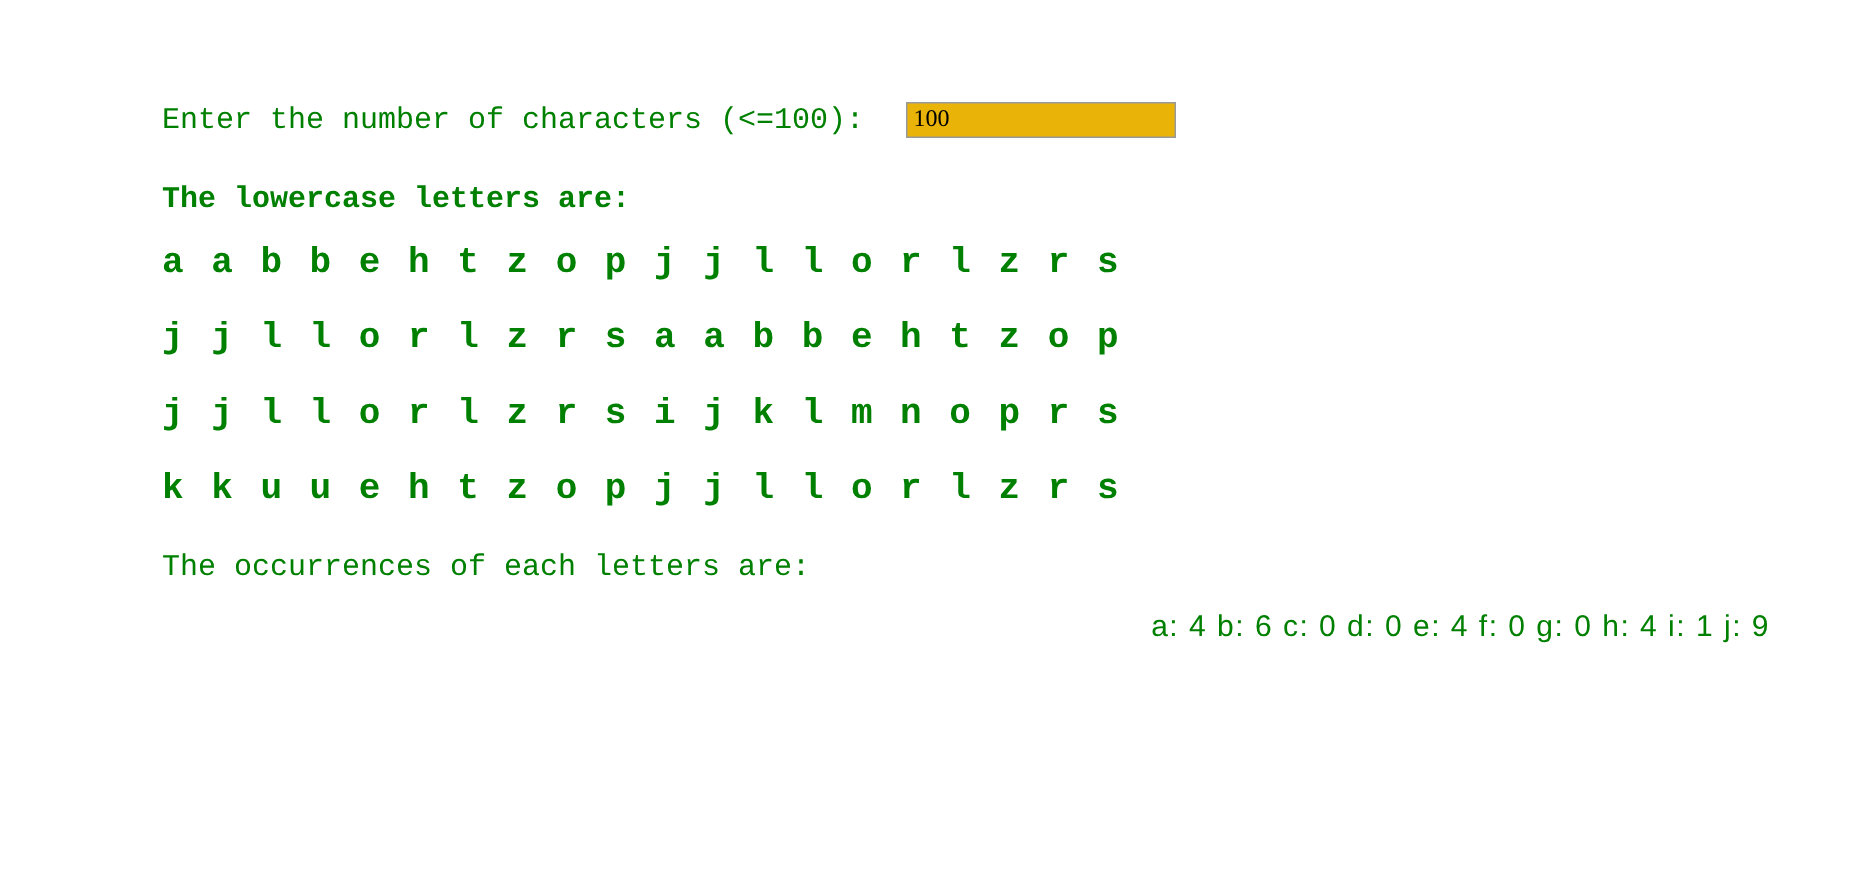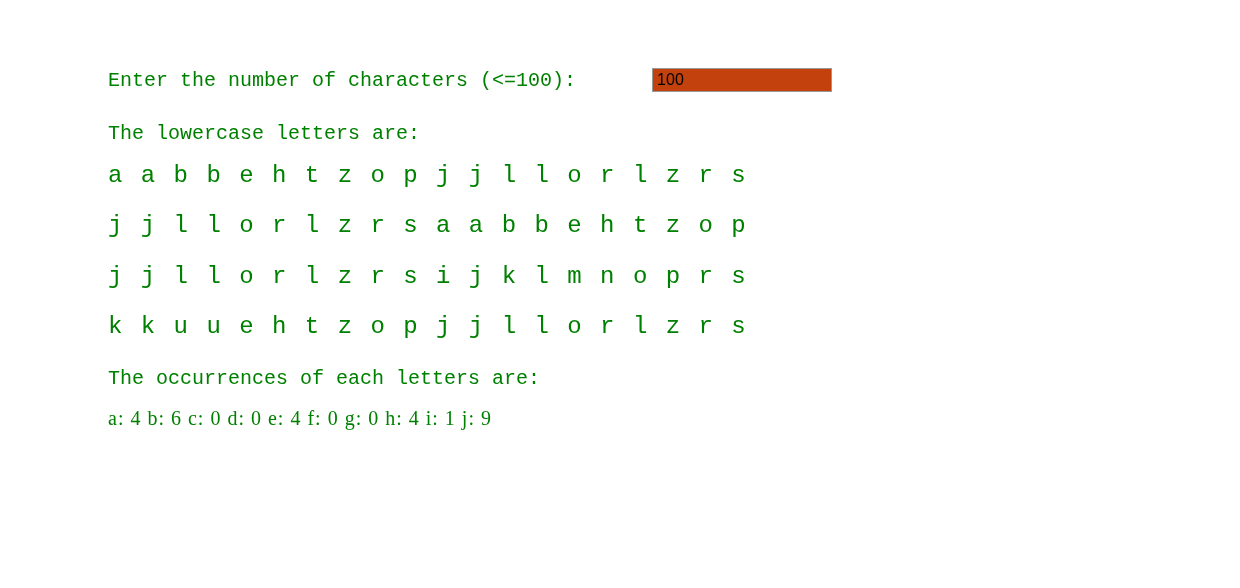--- a/index.html
+++ b/index.html
@@ -1,19 +1,18 @@
 <!DOCTYPE html>
 <html><head>
   <meta charset="utf-8">
   <style>
     * {
       margin: 12px;
       padding: 0;
       box-sizing: border-box;
-      gap: 48px;
     }
 
     body {
       width: 1240px;
       height: 588px;
       background: #ffffff;
       font-family: 'Courier New', Courier, monospace;
       font-size: 18px;
       color: #008000;
       padding: 20px 60px;
@@ -34,58 +33,60 @@
       margin-right: 16px;
     }
 
     .number-input {
       border: 1px solid #333;
       border-bottom: 2px solid #333;
       border-top: none;
       border-left: none;
       border-right: none;
       outline: none;
-      font-family: Liberation Sans, sans-serif;
+      font-family: Liberation Serif, serif;
       font-size: 16px;
       color: #000;
       width: 180px;
       padding: 2px 4px;
-      background: #c2410c;
+      background: #eab308;
       border: 1px solid #999;
     }
 
     .section-title {
       color: #008000;
       font-family: 'Courier New', Courier, monospace;
       font-size: 20px;
       margin-bottom: 6px;
     }
 
     .letters-block {
       margin-bottom: 20px;
+      font-weight: bold;
     }
 
     .letter-row {
       font-family: 'Courier New', Courier, monospace;
       font-size: 24px;
       color: #008000;
       letter-spacing: 2px;
       line-height: 1.6;
     }
 
     .occurrences-block {
       margin-top: 8px;
     }
 
     .occ-row {
-      font-family: Liberation Serif, serif;
+      font-family: Liberation Sans, sans-serif;
       font-size: 20px;
       color: #008000;
       letter-spacing: 1px;
       line-height: 1.65;
+      text-align: right;
     }
   </style>
 </head>
 <body>
 
 <div class="header-row">
   <span class="header-label">Enter the number of characters (&lt;=100):</span>
   <input class="number-input" type="text" value="100" style="">
 </div>
 

